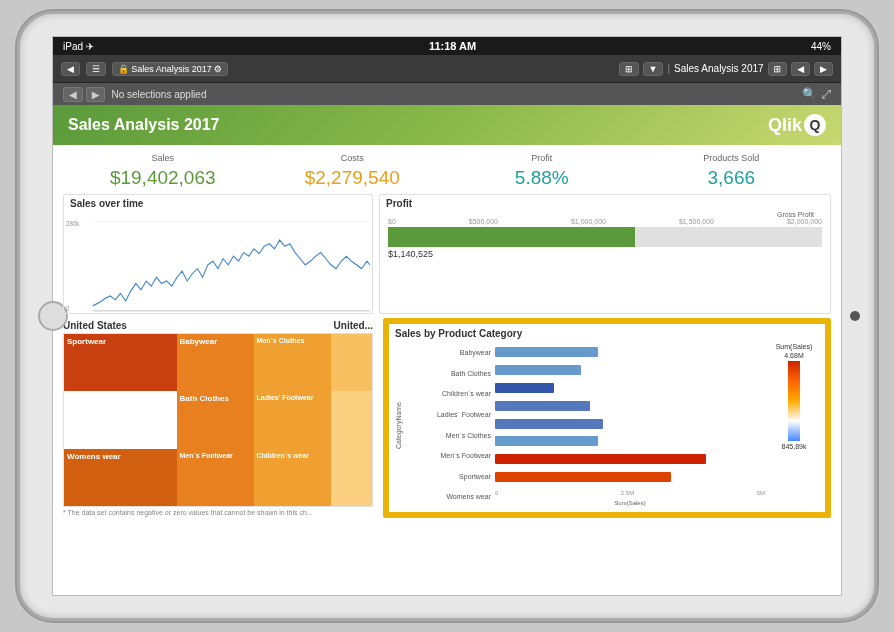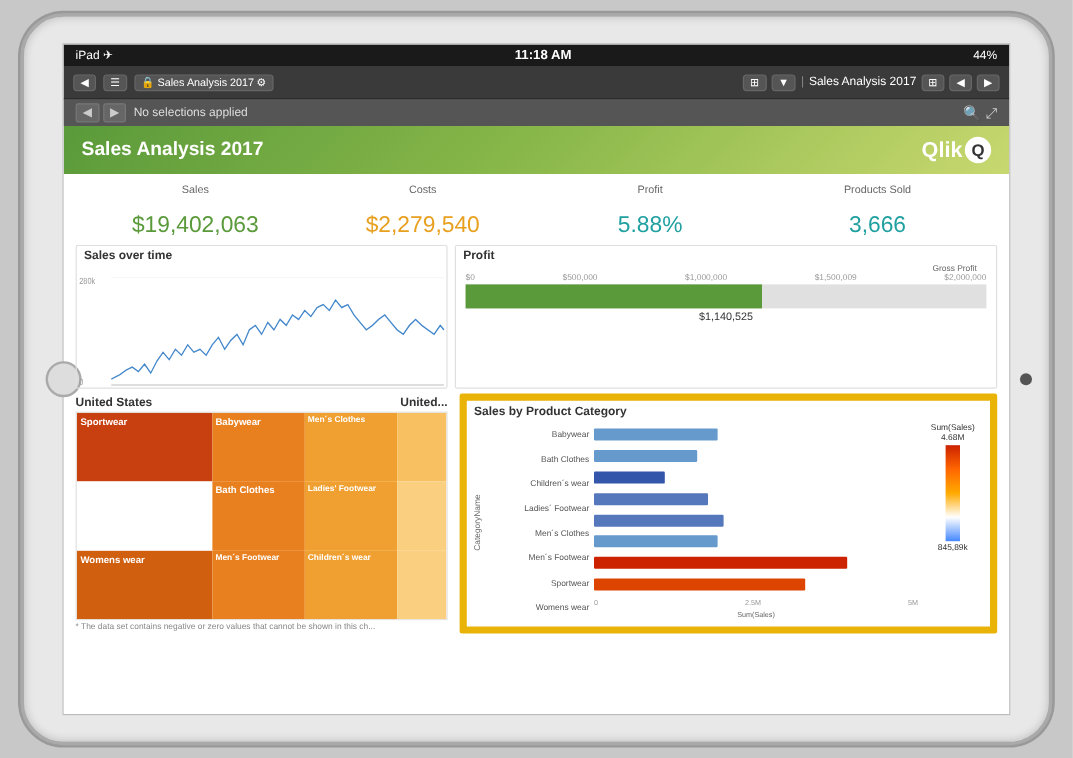--- a/index.html
+++ b/index.html
@@ -175,21 +175,21 @@
       gap: 0;
       background: #fff;
     }
     .kpi-item {
       flex: 1;
       text-align: center;
     }
     .kpi-label {
       font-size: 9px;
       color: #666;
-      margin-bottom: 14px;
+      margin-bottom: 4px;
     }
     .kpi-value {
       font-size: 19px;
       font-weight: normal;
     }
     .kpi-value.green { color: #5a9a3a; }
     .kpi-value.orange { color: #e8a020; }
     .kpi-value.teal { color: #20a0a0; }
     
     .charts-area {
@@ -349,21 +349,20 @@
       position: relative;
       margin: 2px 0;
     }
     .profit-bar-fill {
       height: 100%;
       background: #5a9a3a;
     }
     .profit-value-label {
       font-size: 9px;
       color: #333;
-      text-align: center;
       margin-top: 2px;
     }
   </style>
 </head>
 <body>
 
 <div class="ipad-outer">
   <div class="home-button"></div>
   <div class="side-dot"></div>
 

